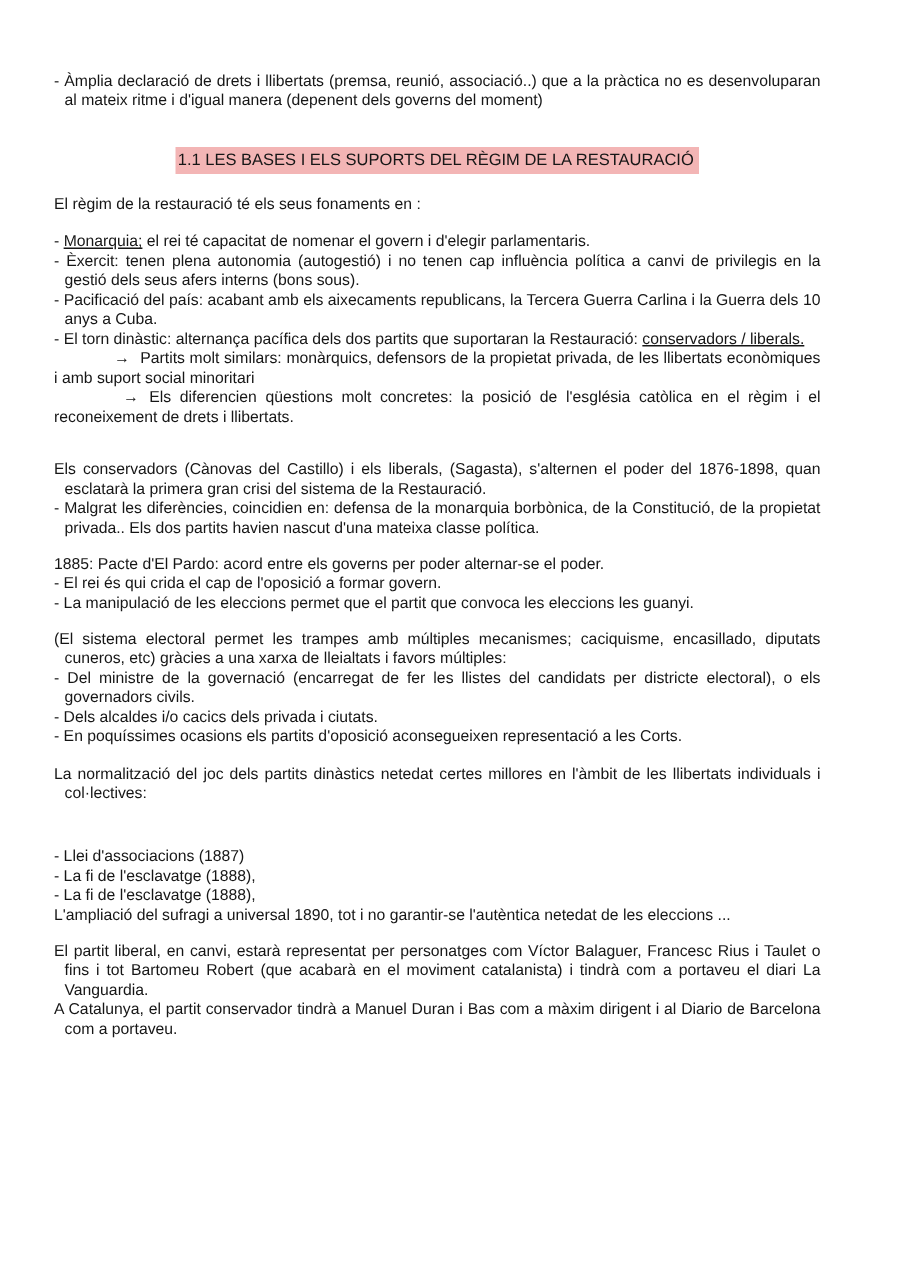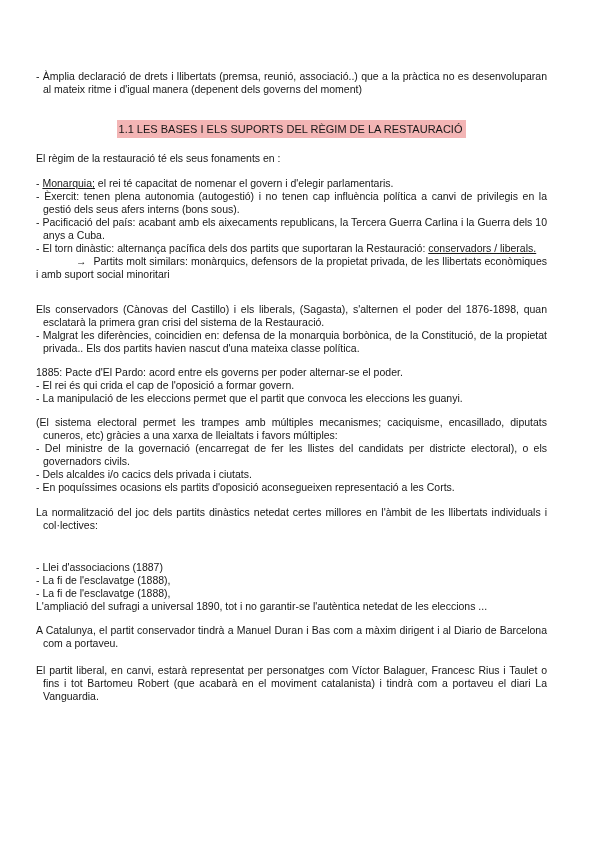--- a/index.html
+++ b/index.html
@@ -5,21 +5,21 @@
   html, body { margin: 0; padding: 0; background: #ffffff; }
   body {
     width: 600px; height: 848px;
     font-family: "Liberation Sans", "DejaVu Sans", sans-serif;
     color: #161616;
     -webkit-font-smoothing: antialiased;
   }
   .page {
     box-sizing: border-box;
     width: 582px; height: 848px;
-    padding: 70px 35px 0 36px;
+    padding: 48px 35px 0 36px;
     background: #ffffff;
     font-size: 10.5px;
     line-height: 13px;
     overflow: hidden;
   }
   p { margin: 0; text-align: justify; }
   .hang { padding-left: 7px; text-indent: -7px; }
   .b { font-weight: normal; }
   .u { text-decoration: underline; }
   .bu { font-weight: normal; text-decoration: underline; }
@@ -58,20 +58,21 @@
   </div>
 
   <p class="fon-intro">El règim de la restauració té els seus fonaments en :</p>
 
   <div class="bullets">
     <p class="hang"><span>- </span><span class="bu">Monarquia;</span><span> el rei té capacitat de nomenar el govern i d'elegir parlamentaris.</span></p>
     <p class="hang"><span>- </span><span class="b">Èxercit:</span><span> tenen plena autonomia (autogestió) i no tenen cap influència política a canvi de privilegis en la gestió dels seus afers interns (bons sous).</span></p>
     <p class="hang"><span>- </span><span class="b">Pacificació del país:</span><span> acabant amb els aixecaments republicans, la Tercera Guerra Carlina i la Guerra dels 10 anys a Cuba.</span></p>
     <p class="hang"><span>- </span><span class="b">El torn dinàstic:</span><span> alternança pacífica dels dos partits que suportaran la Restauració: </span><span class="u">conservadors / liberals.</span></p>
     <p class="arrow-p"><span class="arrow">→</span><span>Partits molt similars: monàrquics, defensors de la propietat privada, de les llibertats econòmiques i amb suport social minoritari</span></p>
+    <p class="arrow-p2"><span class="arrow">→</span><span>Els diferencien qüestions molt concretes: la posició de l'església catòlica en el règim i el reconeixement de drets i llibertats.</span></p>
   </div>
 
   <p class="hang altern1">Els conservadors (Cànovas del Castillo) i els liberals, (Sagasta), s'alternen el poder del 1876-1898, quan esclatarà la primera gran crisi del sistema de la Restauració.</p>
 
   <p class="hang altern2">- Malgrat les diferències, coincidien en: defensa de la monarquia borbònica, de la Constitució, de la propietat privada.. Els dos partits havien nascut d'una mateixa classe política.</p>
 
   <div class="pardo">
     <p class="hang"><span class="b">1885: Pacte d'El Pardo</span><span>: acord entre els governs per poder alternar-se el poder.</span></p>
     <p class="hang">- El rei és qui crida el cap de l'oposició a formar govern.</p>
     <p class="hang">- La manipulació de les eleccions permet que el partit que convoca les eleccions les guanyi.</p>
@@ -86,17 +87,17 @@
 
   <p class="hang millores">La normalització del joc dels partits dinàstics netedat certes millores en l'àmbit de les llibertats individuals i col·lectives:</p>
 
   <div class="freedoms">
     <p class="hang">- Llei d'associacions (1887)</p>
     <p class="hang">-  La fi de l'esclavatge (1888),</p>
     <p class="hang">- La fi de l'esclavatge (1888),</p>
     <p>L'ampliació del sufragi a universal 1890, tot i no garantir-se l'autèntica netedat de les eleccions ...</p>
   </div>
 
+  <p class="hang">El partit liberal, en canvi, estarà representat per personatges com Víctor Balaguer, Francesc Rius i Taulet o fins i tot Bartomeu Robert (que acabarà en el moviment catalanista) i tindrà com a portaveu el diari La Vanguardia.</p>
+
   <p class="hang cat1">A Catalunya, el partit conservador tindrà a Manuel Duran i Bas com a màxim dirigent i al Diario de Barcelona com a portaveu.</p>
-
-  <p class="hang">El partit liberal, en canvi, estarà representat per personatges com Víctor Balaguer, Francesc Rius i Taulet o fins i tot Bartomeu Robert (que acabarà en el moviment catalanista) i tindrà com a portaveu el diari La Vanguardia.</p>
 
 </div>
 
 </body></html>

